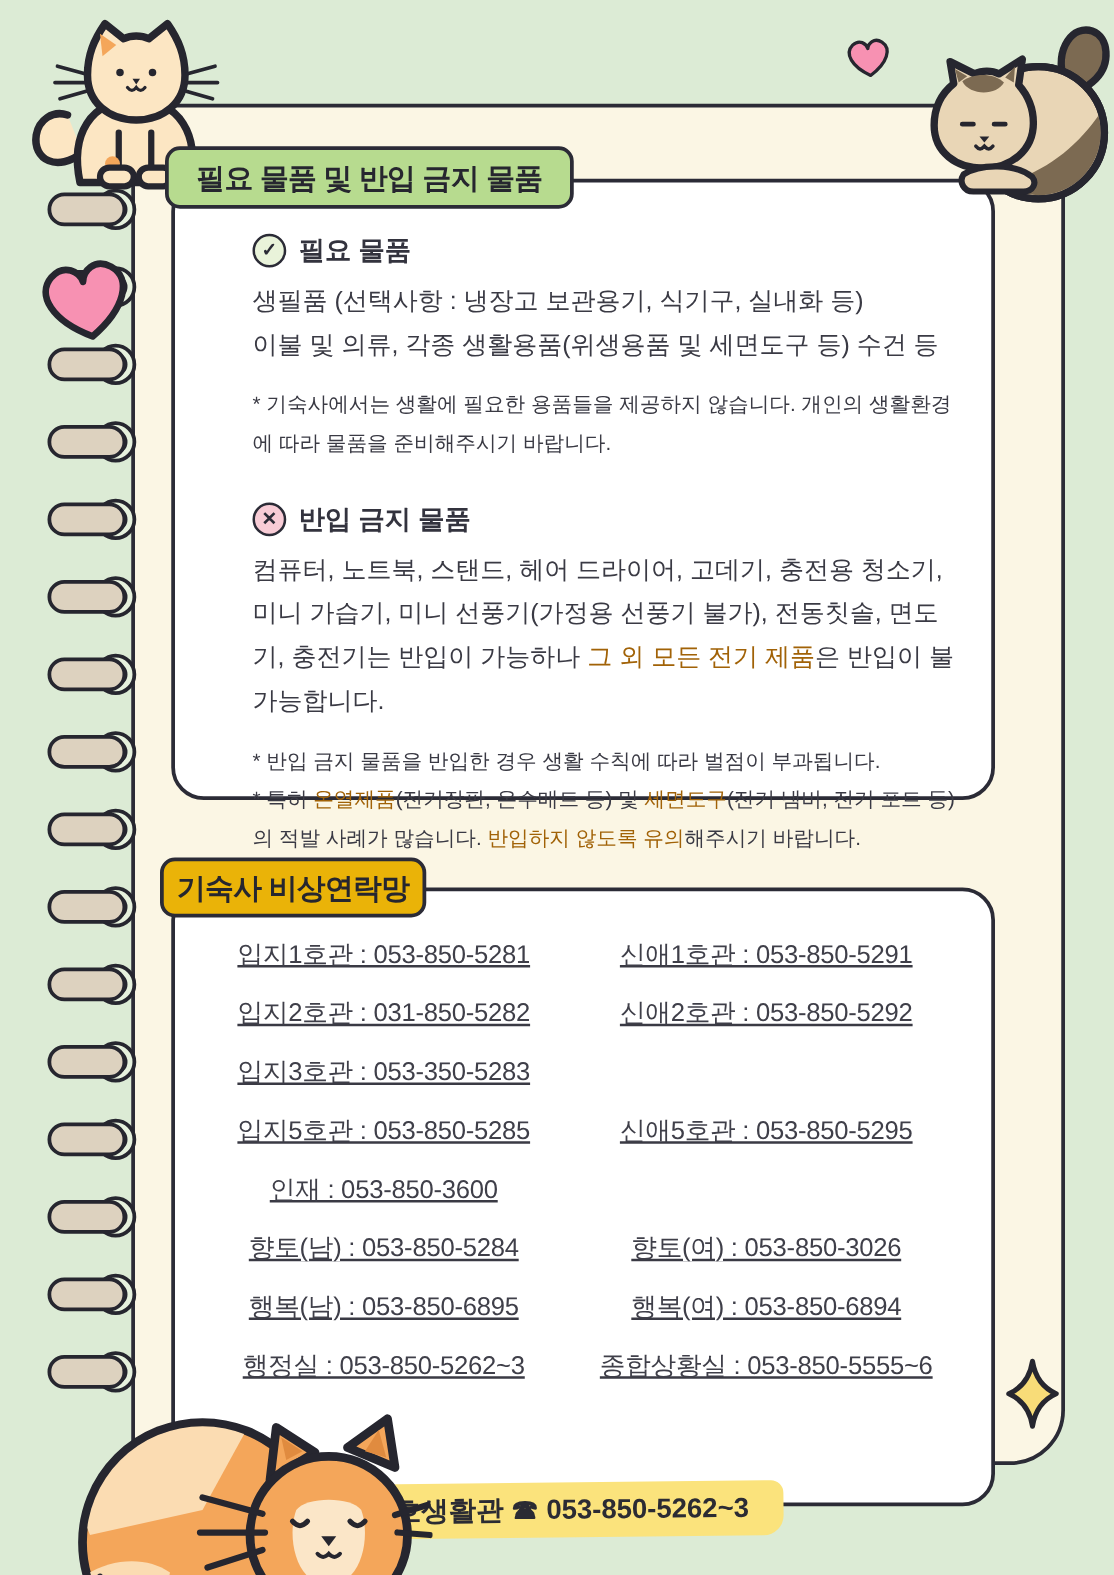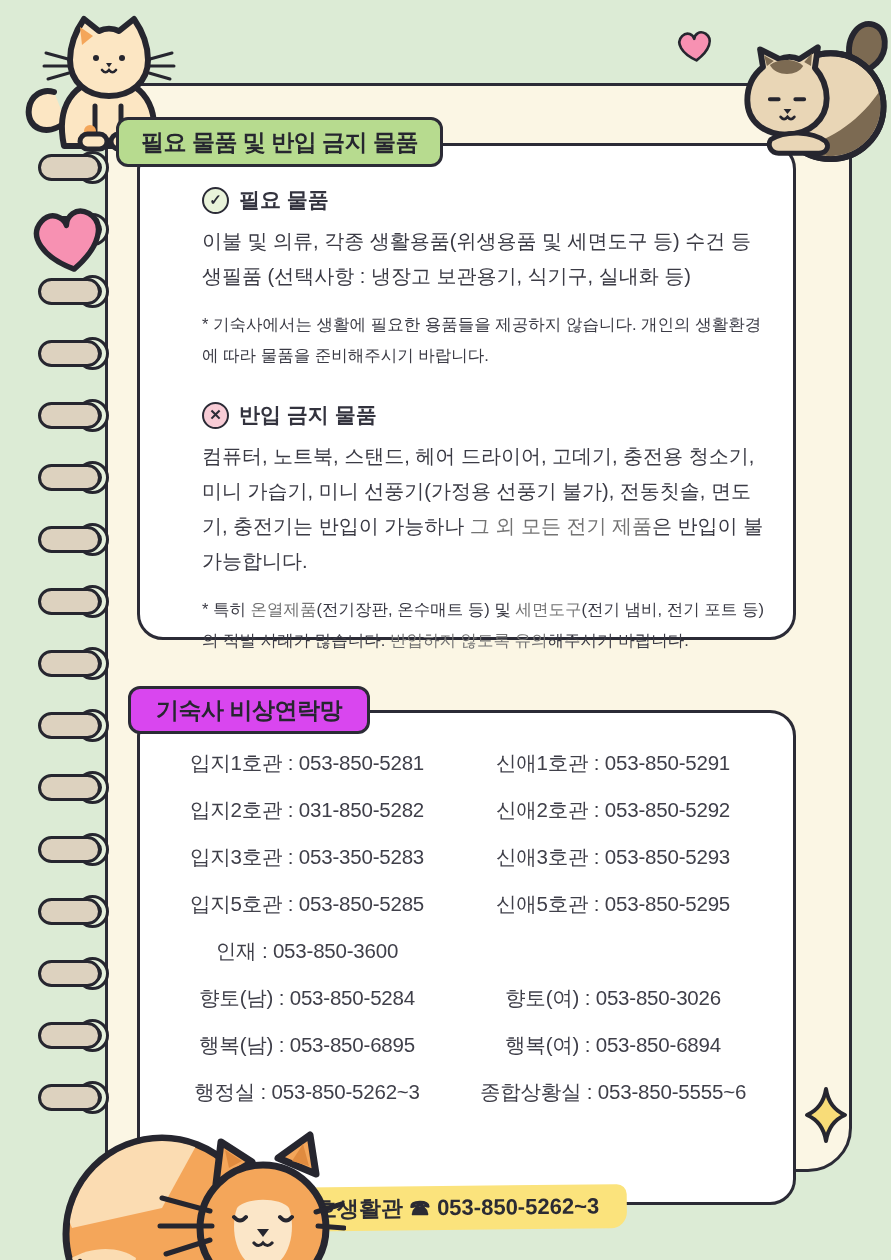--- a/index.html
+++ b/index.html
@@ -29,43 +29,43 @@
   .ring .pill{
     position:absolute;left:0;top:4px;width:63px;height:27px;border-radius:14px;
     background:#ddd2bf;border:3px solid #26262f;
   }
   
   .tab{
     position:absolute;z-index:5;display:flex;align-items:center;justify-content:center;
     border:3px solid #2b2b36;border-radius:12px;font-weight:bold;font-size:23px;color:#26262f;
     letter-spacing:-0.5px;
   }
-  .tab.green{left:116px;top:117px;width:327px;height:50px;background:#b7db8f;}
-  .tab.yellow{left:128px;top:686px;width:242px;height:48px;background:#d946ef;}
+  .tab.green{left:132px;top:117px;width:327px;height:50px;background:#b7db8f;}
+  .tab.yellow{left:128px;top:686px;width:213px;height:48px;background:#eab308;}
   
   .card{
     position:absolute;left:137px;width:659px;background:#ffffff;
     border:3px solid #2b2b36;border-radius:26px;z-index:2;
   }
   .card.items{top:143px;height:497px;padding:40px 18px 0 62px;}
-  .card.contacts{top:710px;height:495px;padding:26px 27px 0 14px;}
+  .card.contacts{top:710px;height:495px;padding:26px 27px 0 14px;text-decoration:underline;}
   
   .item-heading{display:flex;align-items:center;gap:10px;font-size:21px;font-weight:bold;color:#33333e;margin-bottom:10px;}
   .badge{
     width:27px;height:27px;border-radius:50%;border:2.5px solid #2b2b36;
     display:flex;align-items:center;justify-content:center;
     font-size:15px;font-weight:bold;color:#2b2b36;flex:0 0 auto;
   }
   .badge.ok{background:#e9f3da;}
   .badge.no{background:#f8ccd6;}
   .item-body p{margin:0;font-size:20px;line-height:35px;color:#3a3a44;}
   .item-notes p{margin:0;font-size:16.5px;line-height:31px;color:#3a3a44;}
   .item-notes{margin-top:15px;}
   .block2{margin-top:30px;}
-  .em{color:#737373;}
+  .em{color:#a16207;}
   
   .contact-row{display:grid;grid-template-columns:1fr 1fr;height:47px;align-items:center;}
   .contact-cell{text-align:center;font-size:20.5px;color:#3f3f49;letter-spacing:-0.2px;}
   
   .footer{
     position:absolute;left:50%;top:1186px;transform:translateX(-50%) rotate(-0.6deg);
     background:#fbe37c;border-radius:18px 10px 16px 22px;padding:7px 28px;z-index:4;
     font-size:22px;font-weight:bold;color:#2b2b33;white-space:nowrap;
   }
   .footer::before{
@@ -172,55 +172,55 @@
     </div>
 
   <div class="tab green">필요 물품 및 반입 금지 물품</div>
   <div class="card items">
     <div class="item-block">
       <div class="item-heading">
         <span class="badge ok">✓</span>
         <span>필요 물품</span>
       </div>
       <div class="item-body">
+          <p><span>생필품 (선택사항 : 냉장고 보관용기, 식기구, 실내화 등)</span></p>
           <p><span>이불 및 의류, 각종 생활용품(위생용품 및 세면도구 등) 수건 등</span></p>
-          <p><span>생필품 (선택사항 : 냉장고 보관용기, 식기구, 실내화 등)</span></p>
         </div>
       <div class="item-notes">
           <p><span>* 기숙사에서는 생활에 필요한 용품들을 제공하지 않습니다. 개인의 생활환경에 따라 물품을 준비해주시기 바랍니다.</span></p>
         </div>
     </div>
     <div class="item-block block2">
       <div class="item-heading">
         <span class="badge no">✕</span>
         <span>반입 금지 물품</span>
       </div>
       <div class="item-body">
           <p><span>컴퓨터, 노트북, 스탠드, 헤어 드라이어, 고데기, 충전용 청소기, 미니 가습기, 미니 선풍기(가정용 선풍기 불가), 전동칫솔, 면도기, 충전기는 반입이 가능하나 </span><span class="em">그 외 모든 전기 제품</span><span>은 반입이 불가능합니다.</span></p>
         </div>
       <div class="item-notes">
+          <p><span>* 반입 금지 물품을 반입한 경우 생활 수칙에 따라 벌점이 부과됩니다.</span></p>
           <p><span>* 특히 </span><span class="em">온열제품</span><span>(전기장판, 온수매트 등) 및 </span><span class="em">세면도구</span><span>(전기 냄비, 전기 포트 등)의 적발 사례가 많습니다. </span><span class="em">반입하지 않도록 유의</span><span>해주시기 바랍니다.</span></p>
         </div>
     </div>
   </div>
 
   <div class="tab yellow">기숙사 비상연락망</div>
   <div class="card contacts">
     <div>
         <div class="contact-row">
           <div class="contact-cell">입지1호관 : 053-850-5281</div>
           <div class="contact-cell">신애1호관 : 053-850-5291</div>
         </div>
         <div class="contact-row">
           <div class="contact-cell">입지2호관 : 031-850-5282</div>
           <div class="contact-cell">신애2호관 : 053-850-5292</div>
         </div>
         <div class="contact-row">
           <div class="contact-cell">입지3호관 : 053-350-5283</div>
-          <div class="contact-cell">신애3호관 : 053-850-5293</div>
         </div>
         <div class="contact-row">
           <div class="contact-cell">입지5호관 : 053-850-5285</div>
           <div class="contact-cell">신애5호관 : 053-850-5295</div>
         </div>
         <div class="contact-row">
           <div class="contact-cell">인재 : 053-850-3600</div>
         </div>
         <div class="contact-row">
           <div class="contact-cell">향토(남) : 053-850-5284</div>

